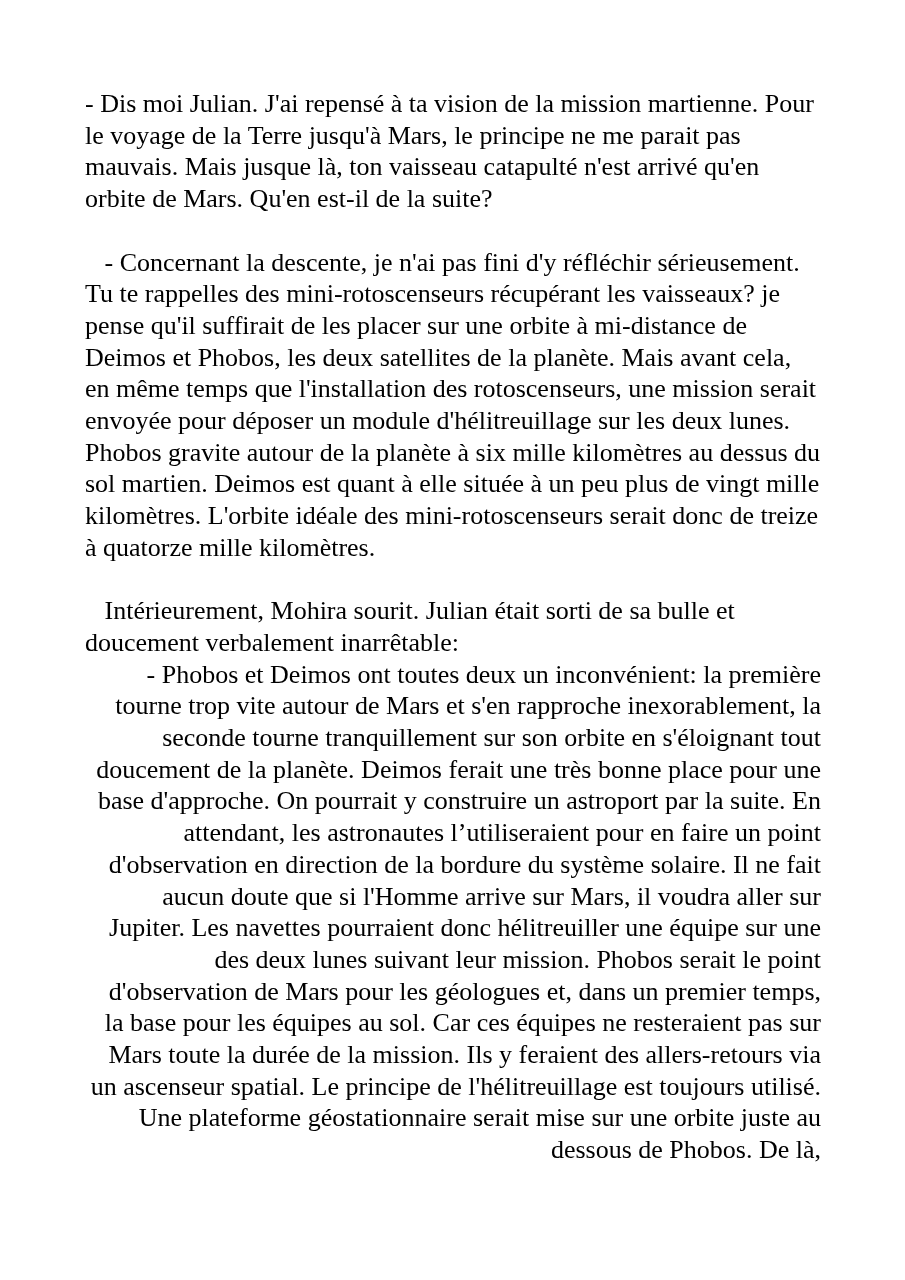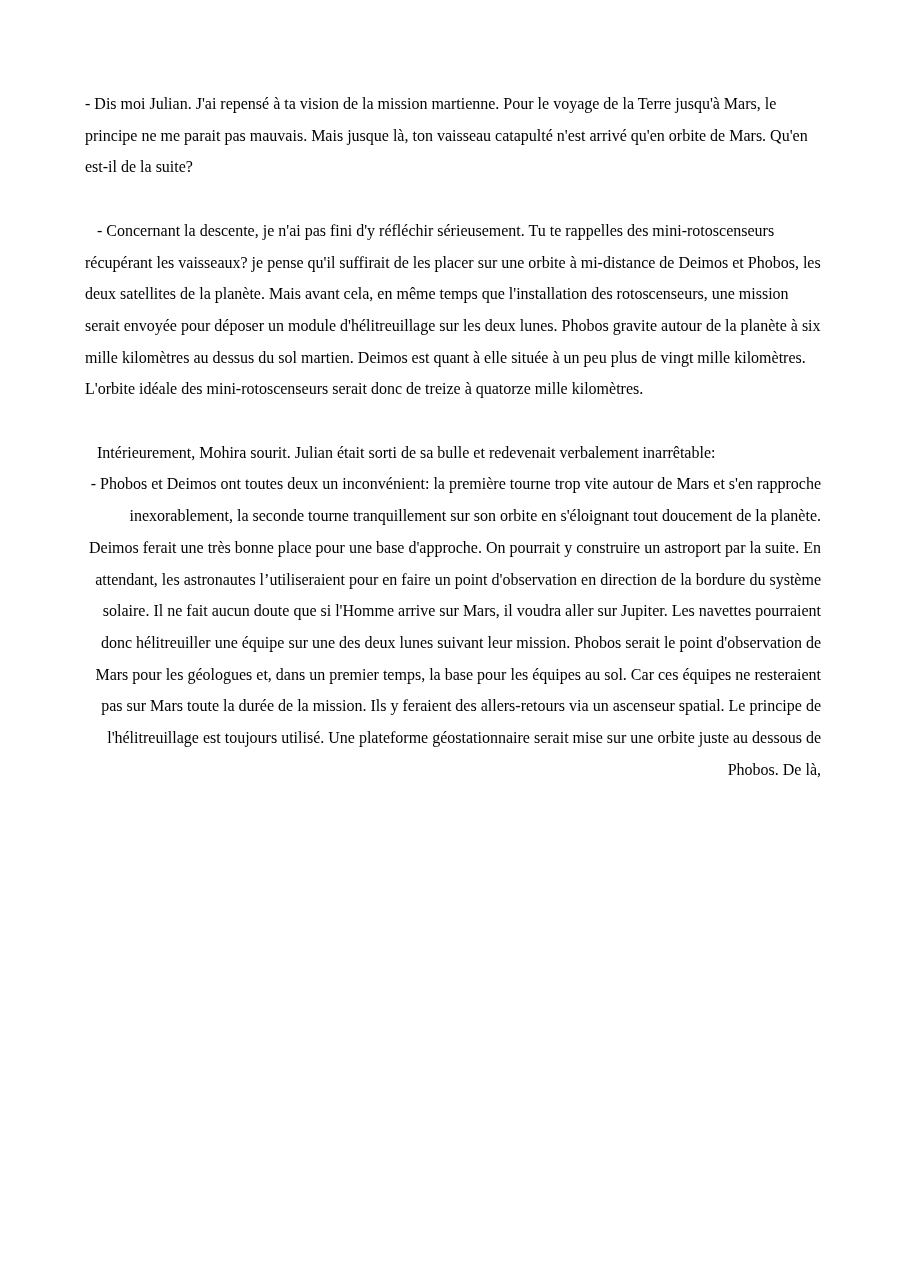--- a/index.html
+++ b/index.html
@@ -21,21 +21,21 @@
   .text-column {
     position: absolute;
     left: 85px;
     top: 88px;
     width: 736px;
   }
 
   .para {
     margin: 0;
     font-family: "Liberation Serif", "DejaVu Serif", serif;
-    font-size: 16px;
+    font-size: 26px;
     line-height: 31.7px;
     color: #000000;
     text-align: left;
     white-space: pre-wrap;
     word-spacing: 0px;
     letter-spacing: 0px;
     -webkit-font-smoothing: antialiased;
   }
 
   .para + .para {
@@ -54,18 +54,18 @@
   <div class="text-column">
 
     <p class="para">- Dis moi Julian. J'ai repensé à ta vision de la mission martienne. Pour le voyage de la Terre jusqu'à Mars, le principe ne me parait pas mauvais. Mais jusque là, ton vaisseau catapulté n'est arrivé qu'en orbite de Mars. Qu'en est-il de la suite?</p>
 
     <div class="gap-blank"></div>
 
     <p class="para">   - Concernant la descente, je n'ai pas fini d'y réfléchir sérieusement. Tu te rappelles des mini-rotoscenseurs récupérant les vaisseaux? je pense qu'il suffirait de les placer sur une orbite à mi-distance de Deimos et Phobos, les deux satellites de la planète. Mais avant cela, en même temps que l'installation des rotoscenseurs, une mission serait envoyée pour déposer un module d'hélitreuillage sur les deux lunes. Phobos gravite autour de la planète à six mille kilomètres au dessus du sol martien. Deimos est quant à elle située à un peu plus de vingt mille kilomètres. L'orbite idéale des mini-rotoscenseurs serait donc de treize à quatorze mille kilomètres.</p>
 
     <div class="gap-blank"></div>
 
-    <p class="para">   Intérieurement, Mohira sourit. Julian était sorti de sa bulle et redevenait verbalement inarrêtable:</p>
+    <p class="para">   Intérieurement, Mohira sourit. Julian était sorti de sa bulle et doucement verbalement inarrêtable:</p>
 
     <p class="para">- Phobos et Deimos ont toutes deux un inconvénient: la première tourne trop vite autour de Mars et s'en rapproche inexorablement, la seconde tourne tranquillement sur son orbite en s'éloignant tout doucement de la planète. Deimos ferait une très bonne place pour une base d'approche. On pourrait y construire un astroport par la suite. En attendant, les astronautes l’utiliseraient pour en faire un point d'observation en direction de la bordure du système solaire. Il ne fait aucun doute que si l'Homme arrive sur Mars, il voudra aller sur Jupiter. Les navettes pourraient donc hélitreuiller une équipe sur une des deux lunes suivant leur mission. Phobos serait le point d'observation de Mars pour les géologues et, dans un premier temps, la base pour les équipes au sol. Car ces équipes ne resteraient pas sur Mars toute la durée de la mission. Ils y feraient des allers-retours via un ascenseur spatial. Le principe de l'hélitreuillage est toujours utilisé. Une plateforme géostationnaire serait mise sur une orbite juste au dessous de Phobos. De là,</p>
 
   </div>
 </div>
 
 </body></html>

